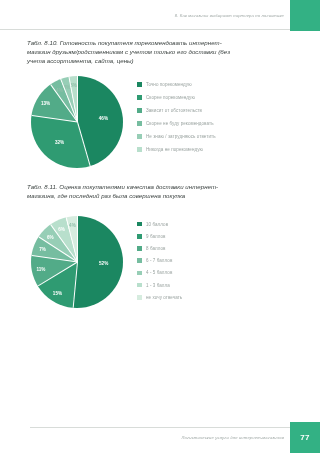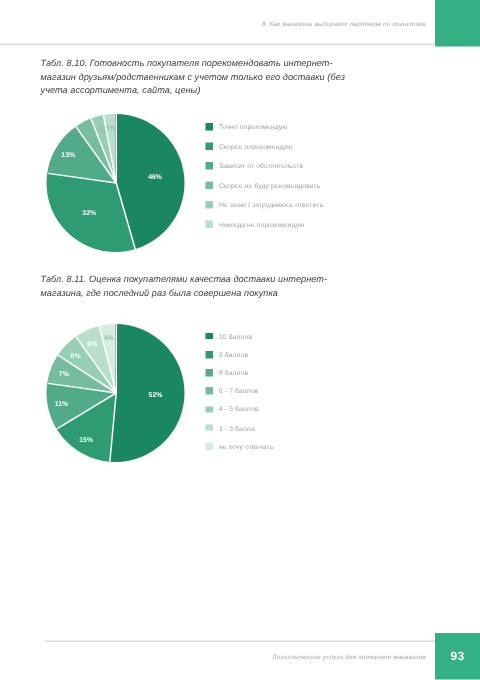--- a/index.html
+++ b/index.html
@@ -223,17 +223,17 @@
           <span class="swatch" style="background: rgb(214, 236, 223);"></span>
           <span class="legend-text">не хочу отвечать</span>
         </div>
       </div>
   </div>
 
   <div class="footer">
     <div class="footer-rule"></div>
     <div class="footer-title">Логистические услуги для интернет-магазинов</div>
     <div class="page-badge">
-      <span class="page-number">93</span>
+      <span class="page-number">77</span>
     </div>
   </div>
 
 </div>
 
 </body></html>

